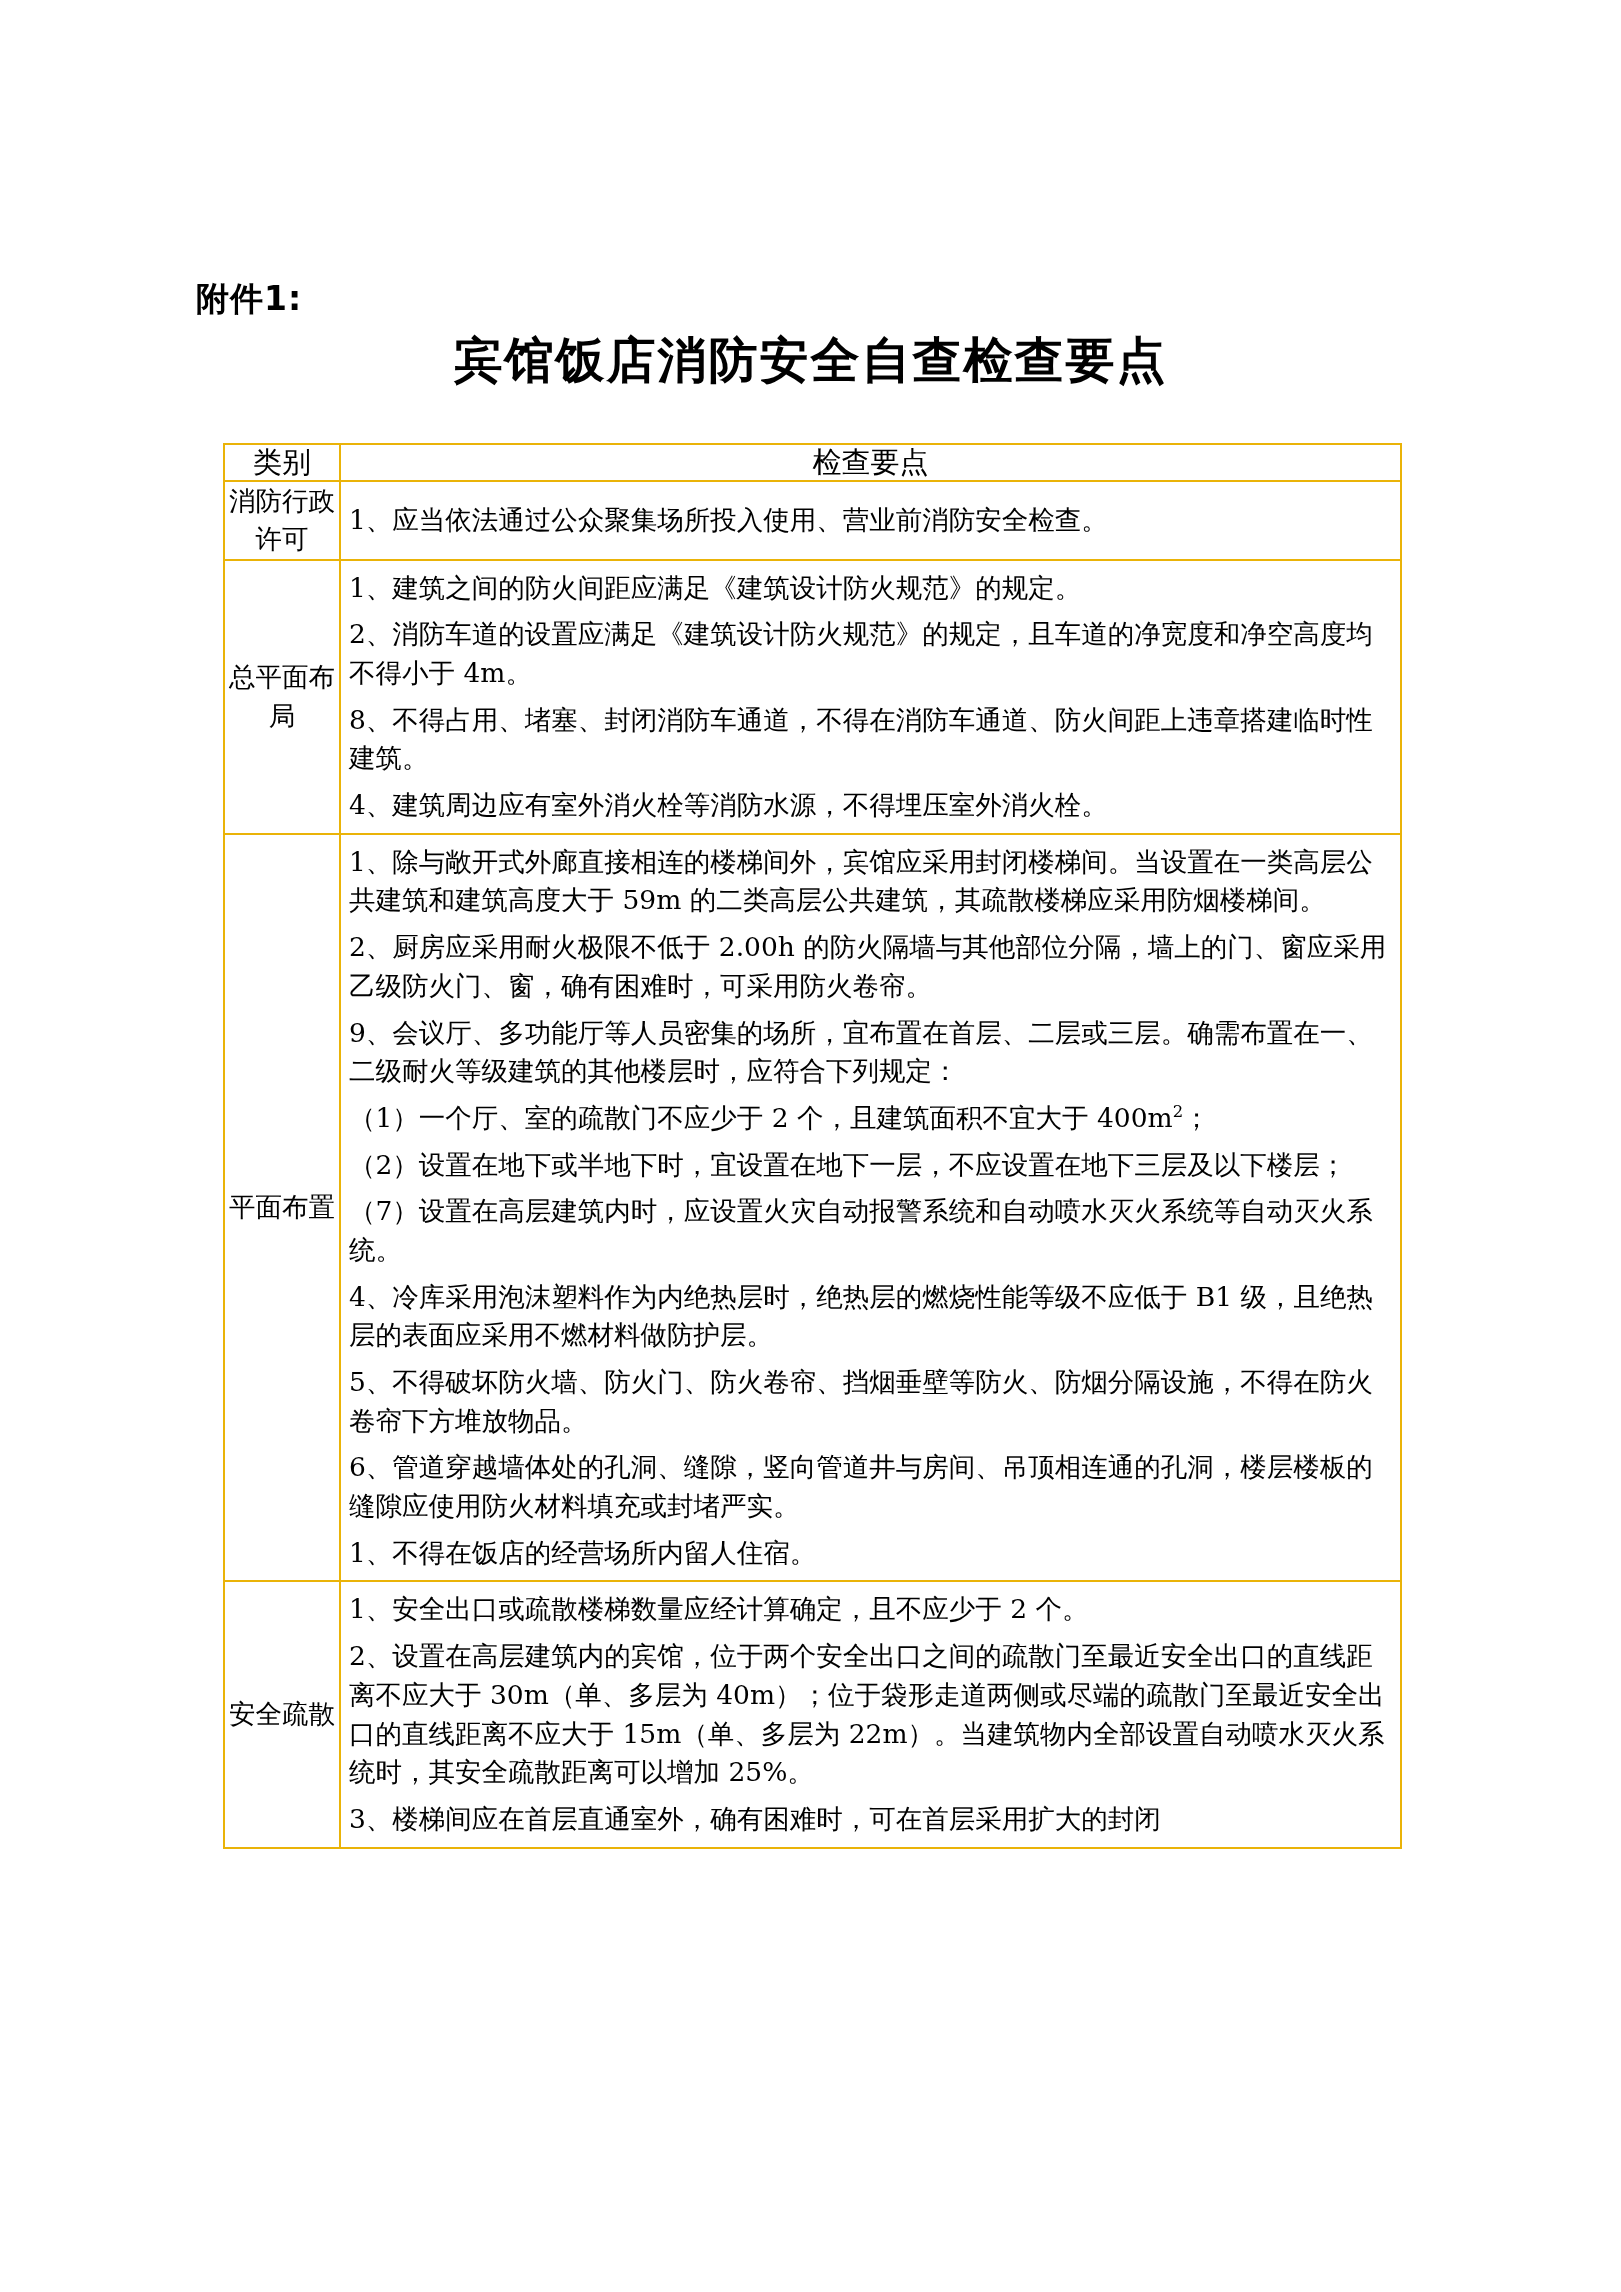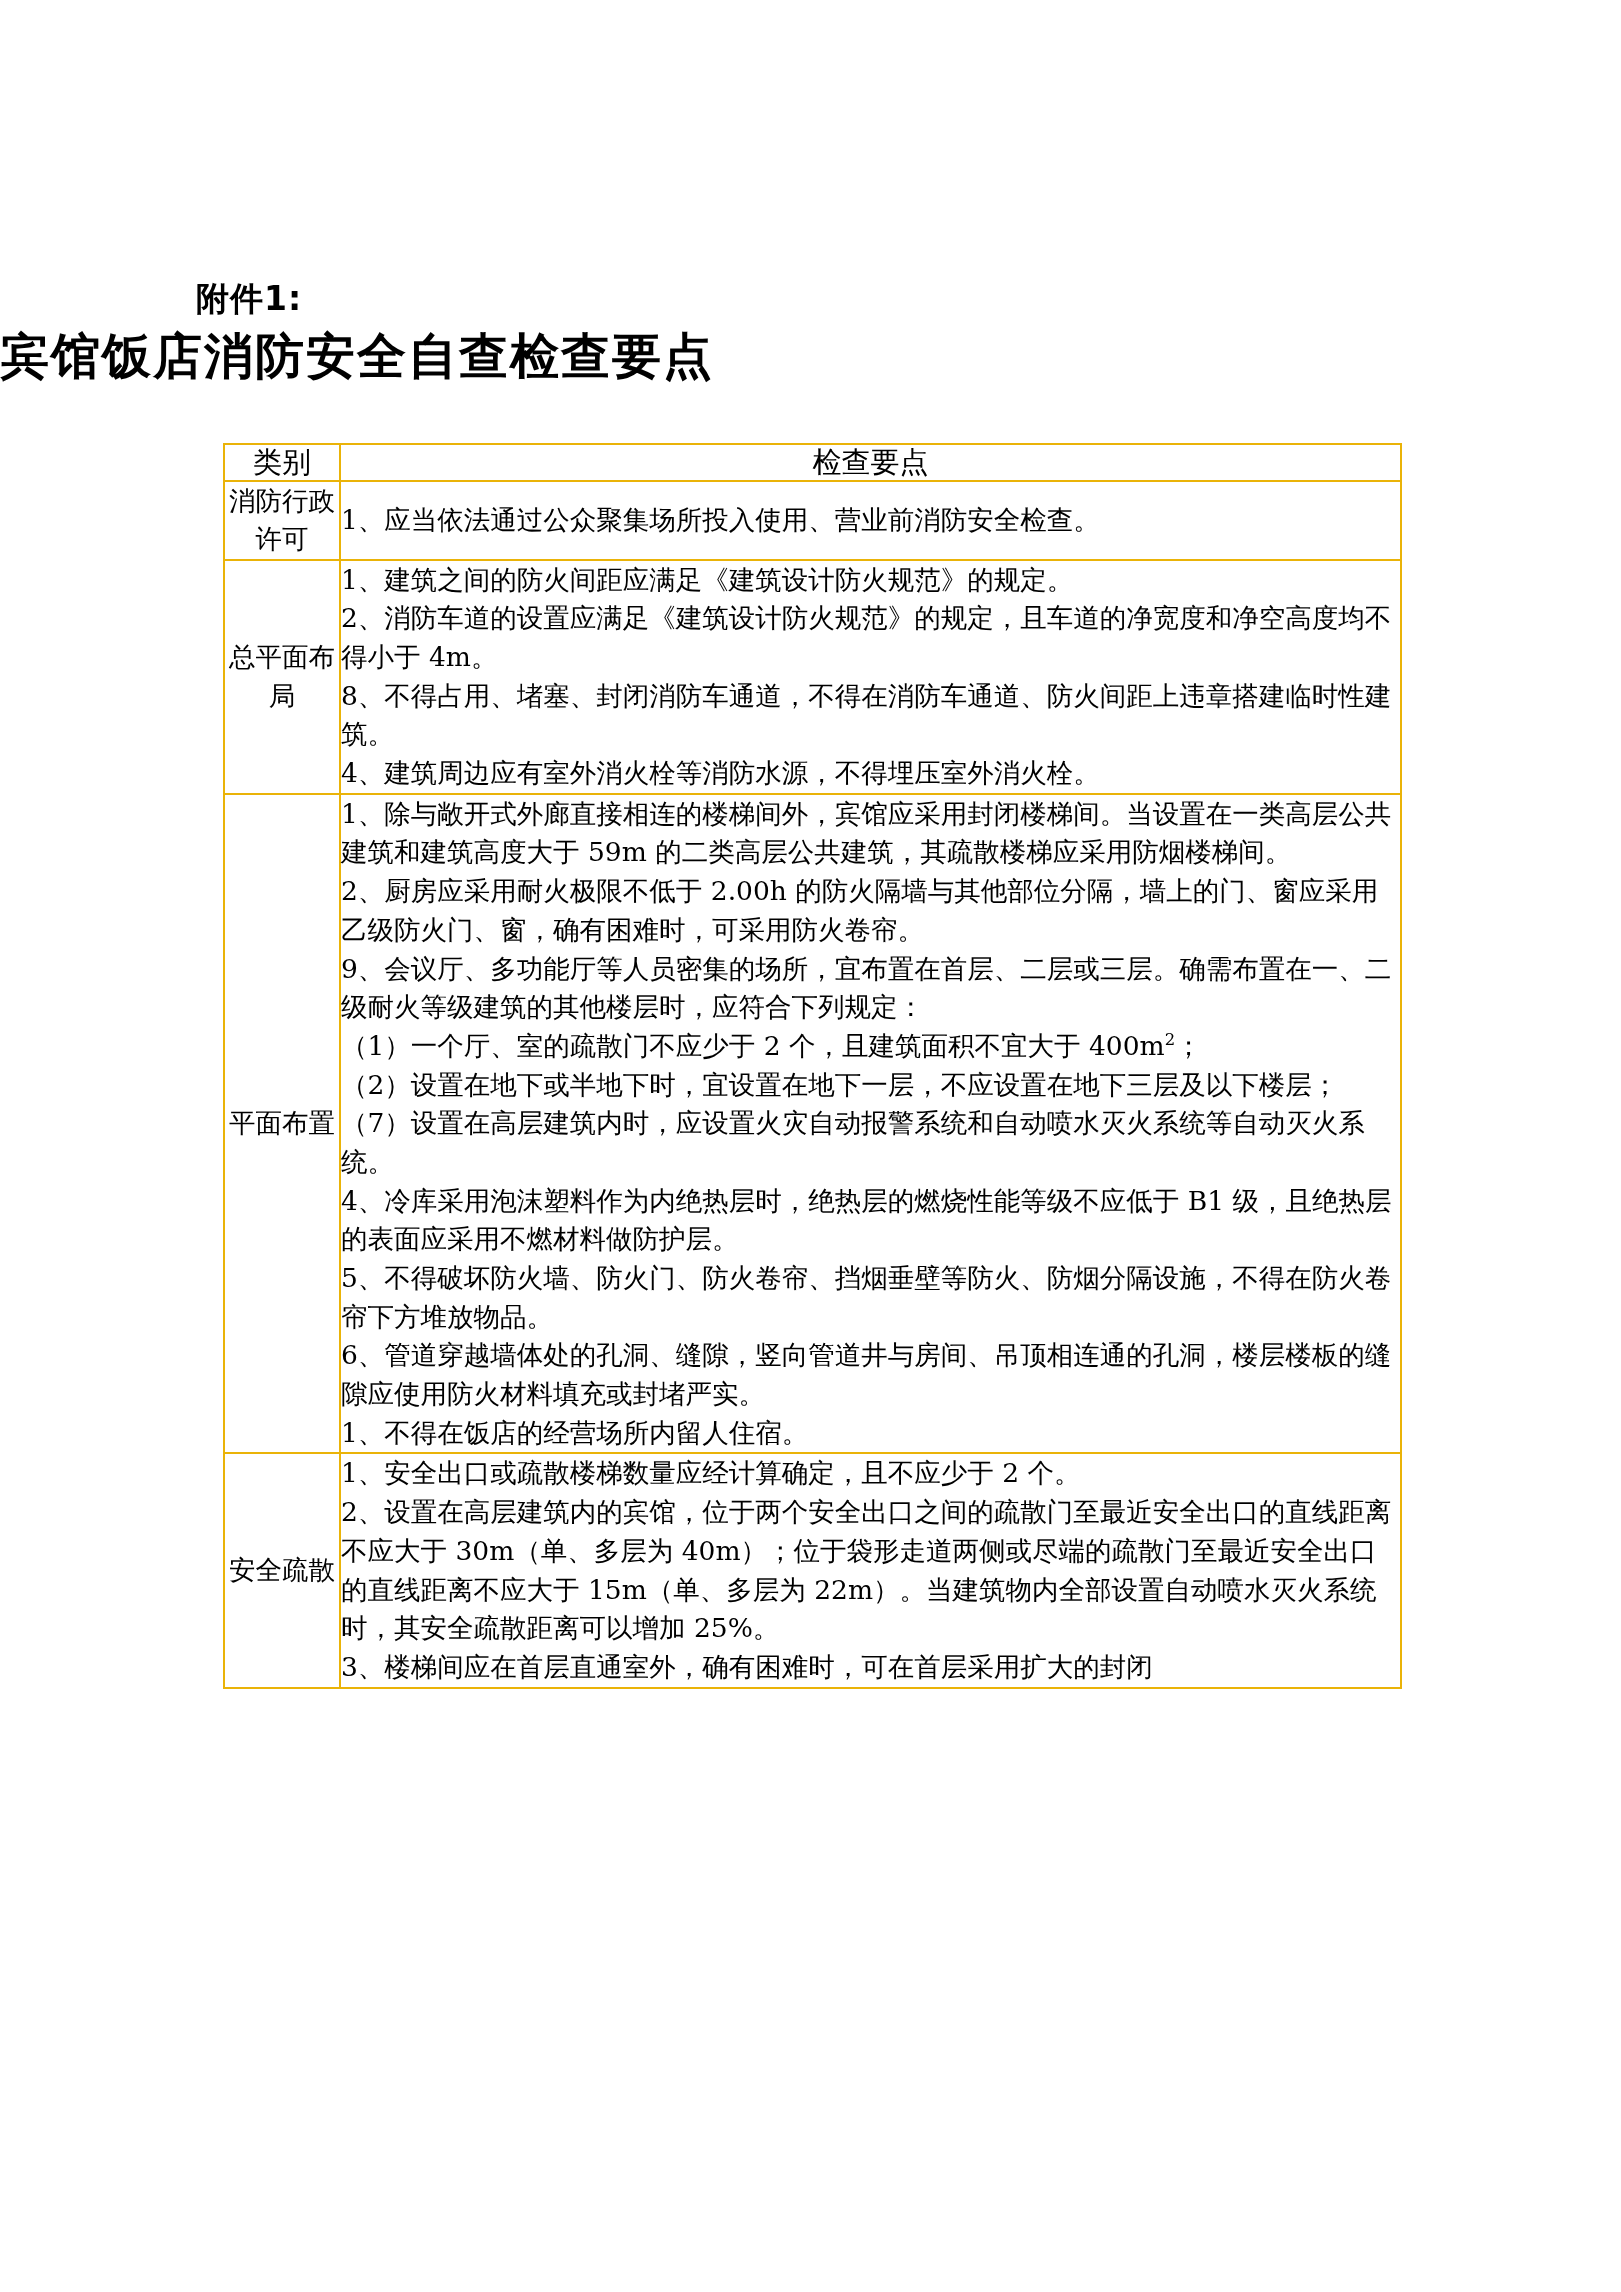--- a/index.html
+++ b/index.html
@@ -29,22 +29,22 @@
     font-weight: bold;
     font-size: 33px;
     letter-spacing: 1px;
     line-height: 1;
   }
   .doc-title {
     position: absolute;
     left: 0;
     right: 0;
     top: 331px;
-    text-align: left;
-    font-family: Liberation Mono, monospace;
+    text-align: center;
+    font-family: Liberation Sans, sans-serif;
     font-weight: bold;
     font-size: 49px;
     letter-spacing: 2px;
     line-height: 1.2;
   }
   table.checklist {
     position: absolute;
     left: 223px;
     top: 443px;
     width: 1176px;
@@ -76,21 +76,21 @@
     word-break: break-all;
     margin-left: 36px;
   }
   td.pts-cell {
     text-align: left;
     font-size: 26.5px;
     line-height: 1.46;
     padding: 3.9px 9.8px 5.9px 9.8px;
   }
   td.pts-cell p {
-    margin: 0;
+    margin: 8px;
     text-indent: 0;
     white-space: normal;
     word-break: break-all;
   }
   sup.sup {
     font-size: 0.62em;
     vertical-align: super;
     line-height: 0;
   }
 </style>

